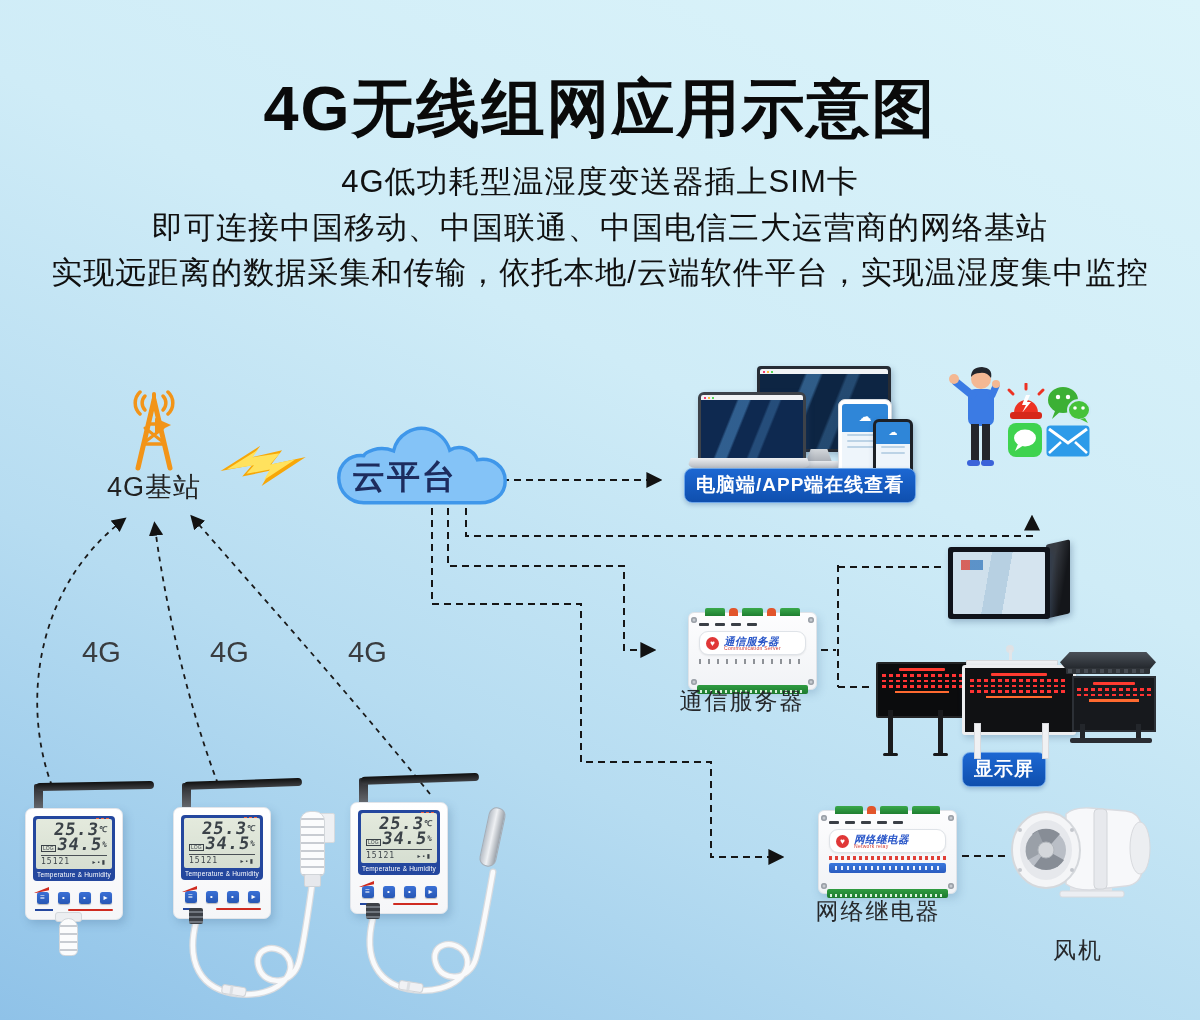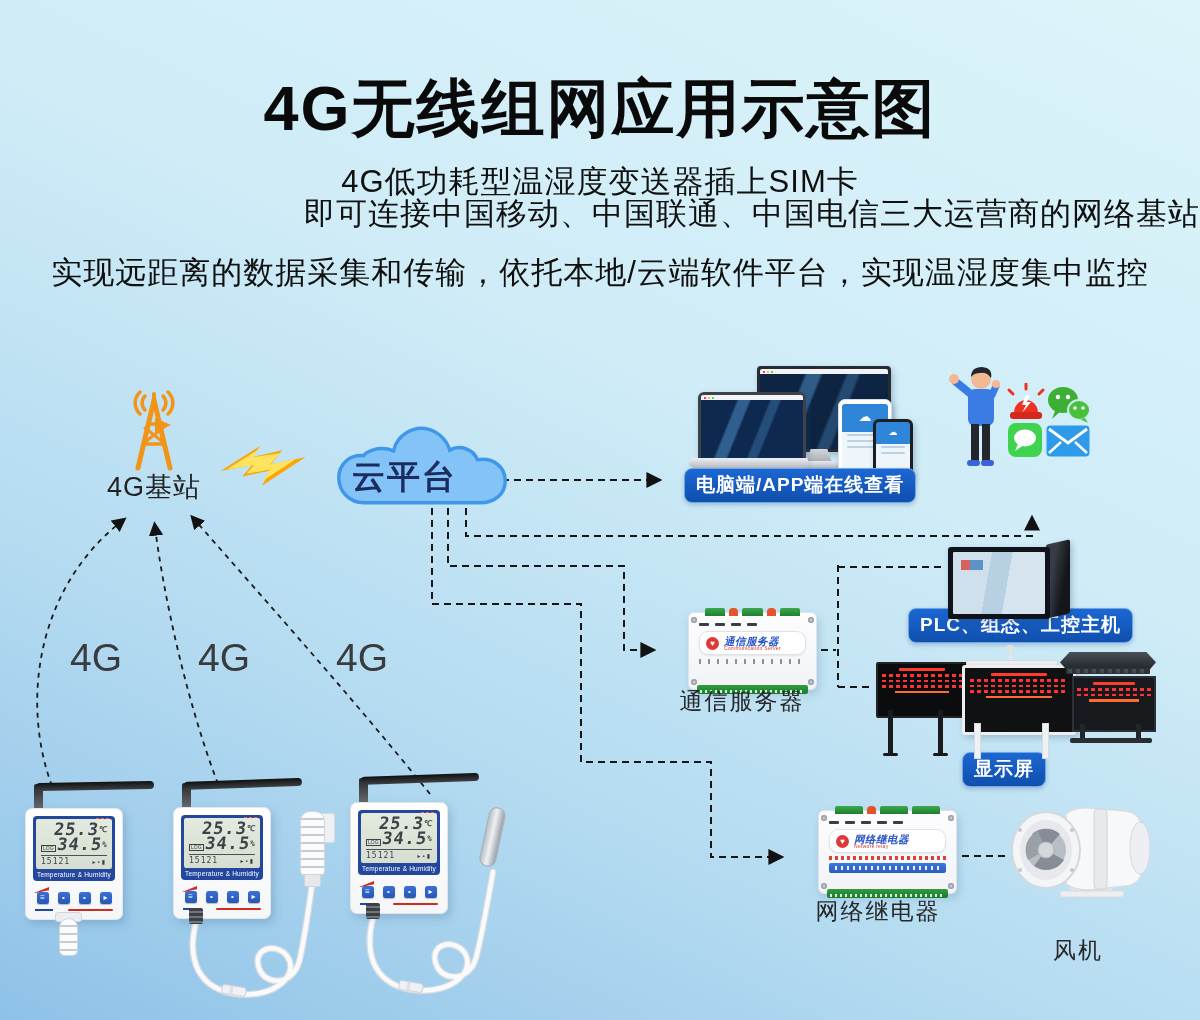--- a/index.html
+++ b/index.html
@@ -4,34 +4,34 @@
 <style>
   html,body{margin:0;padding:0;}
   .stage{position:relative;width:1200px;height:1020px;overflow:hidden;
     font-family:"Liberation Sans","DejaVu Sans",sans-serif;
     background:linear-gradient(205deg,#dcf4fa 0%,#cfecf7 40%,#b6dcf1 68%,#8fc2e8 100%);}
   
   #title{position:absolute;left:0;top:66px;width:1200px;text-align:center;
     font-size:63px;font-weight:900;color:#0a0a0a;letter-spacing:2px;}
   .subtitle{position:absolute;left:0;width:1200px;text-align:center;
     font-size:31px;color:#101010;letter-spacing:1px;}
-  #sub1{top:161px;} #sub2{top:193px;text-align:right;} #sub3{top:252px;}
+  #sub1{top:161px;} #sub2{top:207px;} #sub3{top:252px;}
   
   #connectors{position:absolute;left:0;top:0;pointer-events:none;}
   
   #tower{position:absolute;left:118px;top:390px;}
   #tag-bs{position:absolute;left:96px;top:469px;width:116px;text-align:center;
     font-size:27px;color:#222;letter-spacing:1px;}
   #lightning{position:absolute;left:219px;top:440px;transform:rotate(4deg);}
   
   #cloud{position:absolute;left:336px;top:414px;}
   #cloud-label{position:absolute;left:352px;top:455px;width:140px;text-align:left;
     font-size:33px;font-weight:bold;color:#1d2c5e;letter-spacing:2px;}
   
-  .fourg{position:absolute;font-size:39px;color:#393c3f;}
+  .fourg{position:absolute;font-size:29px;color:#393c3f;margin-left:12px;}
   #fourg1{left:70px;top:636px;} #fourg2{left:198px;top:636px;} #fourg3{left:336px;top:636px;}
   
   .pill{position:absolute;background:linear-gradient(#1c67d2,#0f4fae);color:#fff;
     font-weight:bold;font-size:19px;padding:3px 11px 4px;border-radius:8px;
     border:1px solid #6ea6e8;letter-spacing:1px;white-space:nowrap;
     box-shadow:0 2px 4px rgba(20,60,120,.25);}
   #pill-pc{left:684px;top:468px;} #pill-alarm{left:956px;top:468px;}
   #pill-plc{left:908px;top:608px;} #pill-display{left:962px;top:752px;}
   
   .tag{position:absolute;font-size:23px;color:#26282b;letter-spacing:2px;text-align:center;}
@@ -320,21 +320,20 @@
     <polygon points="10,21 7,28 16,22" fill="#fff"></polygon>
   </svg>
   <svg id="mail" width="44" height="32" viewBox="0 0 44 32">
     <rect x="0.5" y="0.5" width="43" height="31" rx="4" fill="#2d9be9"></rect>
     <polyline points="3,4 22,18 41,4" stroke="#fff" stroke-width="3" fill="none"></polyline>
     <polyline points="3,28 15,17" stroke="#fff" stroke-width="2.5" fill="none"></polyline>
     <polyline points="41,28 29,17" stroke="#fff" stroke-width="2.5" fill="none"></polyline>
   </svg>
 
   <div id="pill-pc" class="pill">电脑端/APP端在线查看</div>
-  <div id="pill-plc" class="pill">PLC、组态、工控主机</div>
   <div id="pill-display" class="pill">显示屏</div>
 
   <div id="comm" class="device">
     <span class="screw sc-tl"></span>
       <span class="screw sc-tr"></span>
       <span class="screw sc-bl"></span>
       <span class="screw sc-br"></span>
     <div class="terms">
       <div class="t-green"></div>
         <div class="t-orange"></div>

